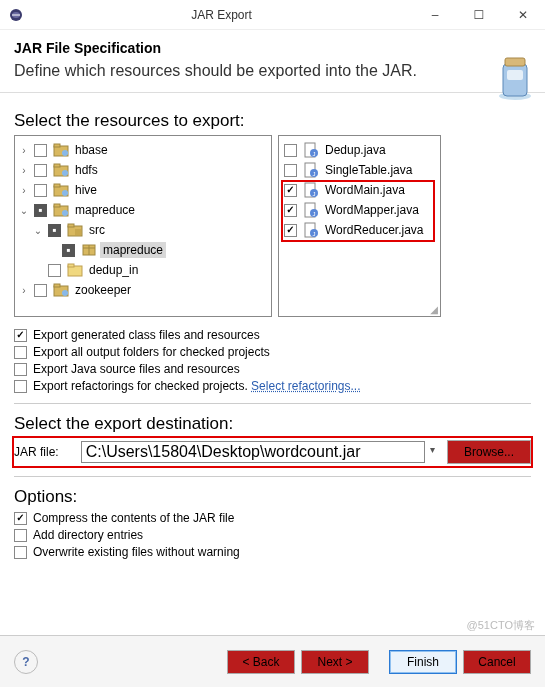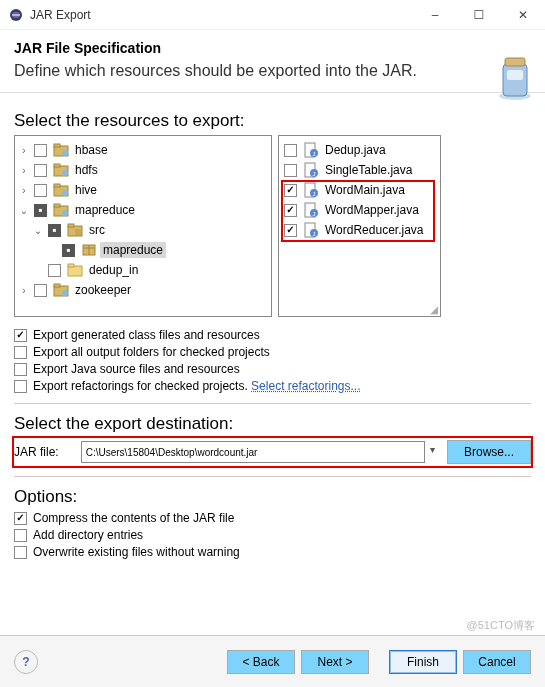--- a/index.html
+++ b/index.html
@@ -1,19 +1,19 @@
 <!DOCTYPE html>
 <html><head>
 <meta charset="utf-8">
 <style>
   * { box-sizing: border-box; font-family: "Segoe UI", Tahoma, sans-serif; }
   body { margin: 0; padding: 0; background: #fff; width: 545px; height: 687px; overflow: hidden; font-size: 12px; color: #000; }
   .titlebar { height: 30px; display: flex; align-items: center; border-bottom: 1px solid #eee; }
   .titlebar .ticon { width: 16px; height: 16px; margin: 0 6px 0 8px; }
-  .titlebar .ttext { flex: 1; font-size: 12px; color: #333; }
+  .titlebar .ttext { flex: 1; font-size: 12px; color: #333; text-align: center; }
   .winbtn { width: 44px; height: 30px; display: flex; align-items: center; justify-content: center; color: #444; }
   .header { background: #fff; padding: 10px 14px 12px 14px; position: relative; border-bottom: 1px solid #ddd; }
   .header h1 { margin: 0 0 6px 0; font-size: 14px; font-weight: 700; }
   .header p { margin: 0; font-size: 16px; color: #333; }
   .jaricon { position: absolute; right: 12px; top: 20px; width: 48px; height: 52px; }
   .body { padding: 10px 14px 4px 14px; }
   .label { margin: 8px 0 4px 0; font-size: 17px; }
   .panes { display: flex; gap: 6px; }
   .pane { border: 1px solid #888; background: #fff; height: 182px; overflow: hidden; position: relative; }
   .pane.left { width: 258px; }
@@ -29,23 +29,23 @@
   .ntext { padding: 1px 3px; }
   .ntext.sel { background: #d8d8d8; }
   .ind1 { margin-left: 14px; }
   .ind2 { margin-left: 28px; }
   .redbox { border: 2px solid #e00000; position: absolute; pointer-events: none; }
   .chkrow { display: flex; align-items: center; margin: 3px 0; font-size: 12px; }
   .chkrow .cb { margin: 0 6px 0 0; }
   .link { color: #2a5db0; text-decoration: underline dotted; cursor: pointer; }
   .hr { border-top: 1px solid #ccc; margin: 10px 0; }
   .destrow { display: flex; align-items: center; gap: 22px; position: relative; padding: 2px 0; }
-  .destrow input { flex: 1; height: 22px; border: 1px solid #888; padding: 0 12px 0 4px; font-size: 10px; }
+  .destrow input { flex: 1; height: 22px; border: 1px solid #888; padding: 0 12px 0 4px; font-size: 16px; }
   .destrow .dd { position: absolute; right: 96px; top: 6px; font-size: 10px; color: #555; }
-  .btn { height: 24px; border: 1px solid #aaa; background: #7dd3fc; padding: 0 14px; font-size: 12px; display: inline-flex; align-items: center; justify-content: center; cursor: pointer; }
+  .btn { height: 24px; border: 1px solid #aaa; background: #b91c1c; padding: 0 14px; font-size: 12px; display: inline-flex; align-items: center; justify-content: center; cursor: pointer; }
   .btn.browse { width: 84px; }
   .footer { position: absolute; bottom: 0; left: 0; right: 0; border-top: 1px solid #ccc; height: 52px; display: flex; align-items: center; padding: 0 14px; background: #f5f5f5; }
   .help { width: 24px; height: 24px; border: 1px solid #bbb; border-radius: 50%; display: flex; align-items: center; justify-content: center; color: #4a6aa9; font-weight: bold; margin-right: auto; }
   .footer .btn { width: 68px; margin-left: 6px; }
   .btn.primary { border: 1px solid #2a7ad4; box-shadow: inset 0 0 0 1px #8fc0f0; background: #eaf3fc; }
   .watermark { position: absolute; right: 10px; bottom: 54px; font-size: 11px; color: #bbb; }
   .scrollcorner { position: absolute; right: 2px; bottom: 2px; width: 10px; height: 10px; color: #aaa; font-size: 10px; }
 </style>
 </head>
 <body>

